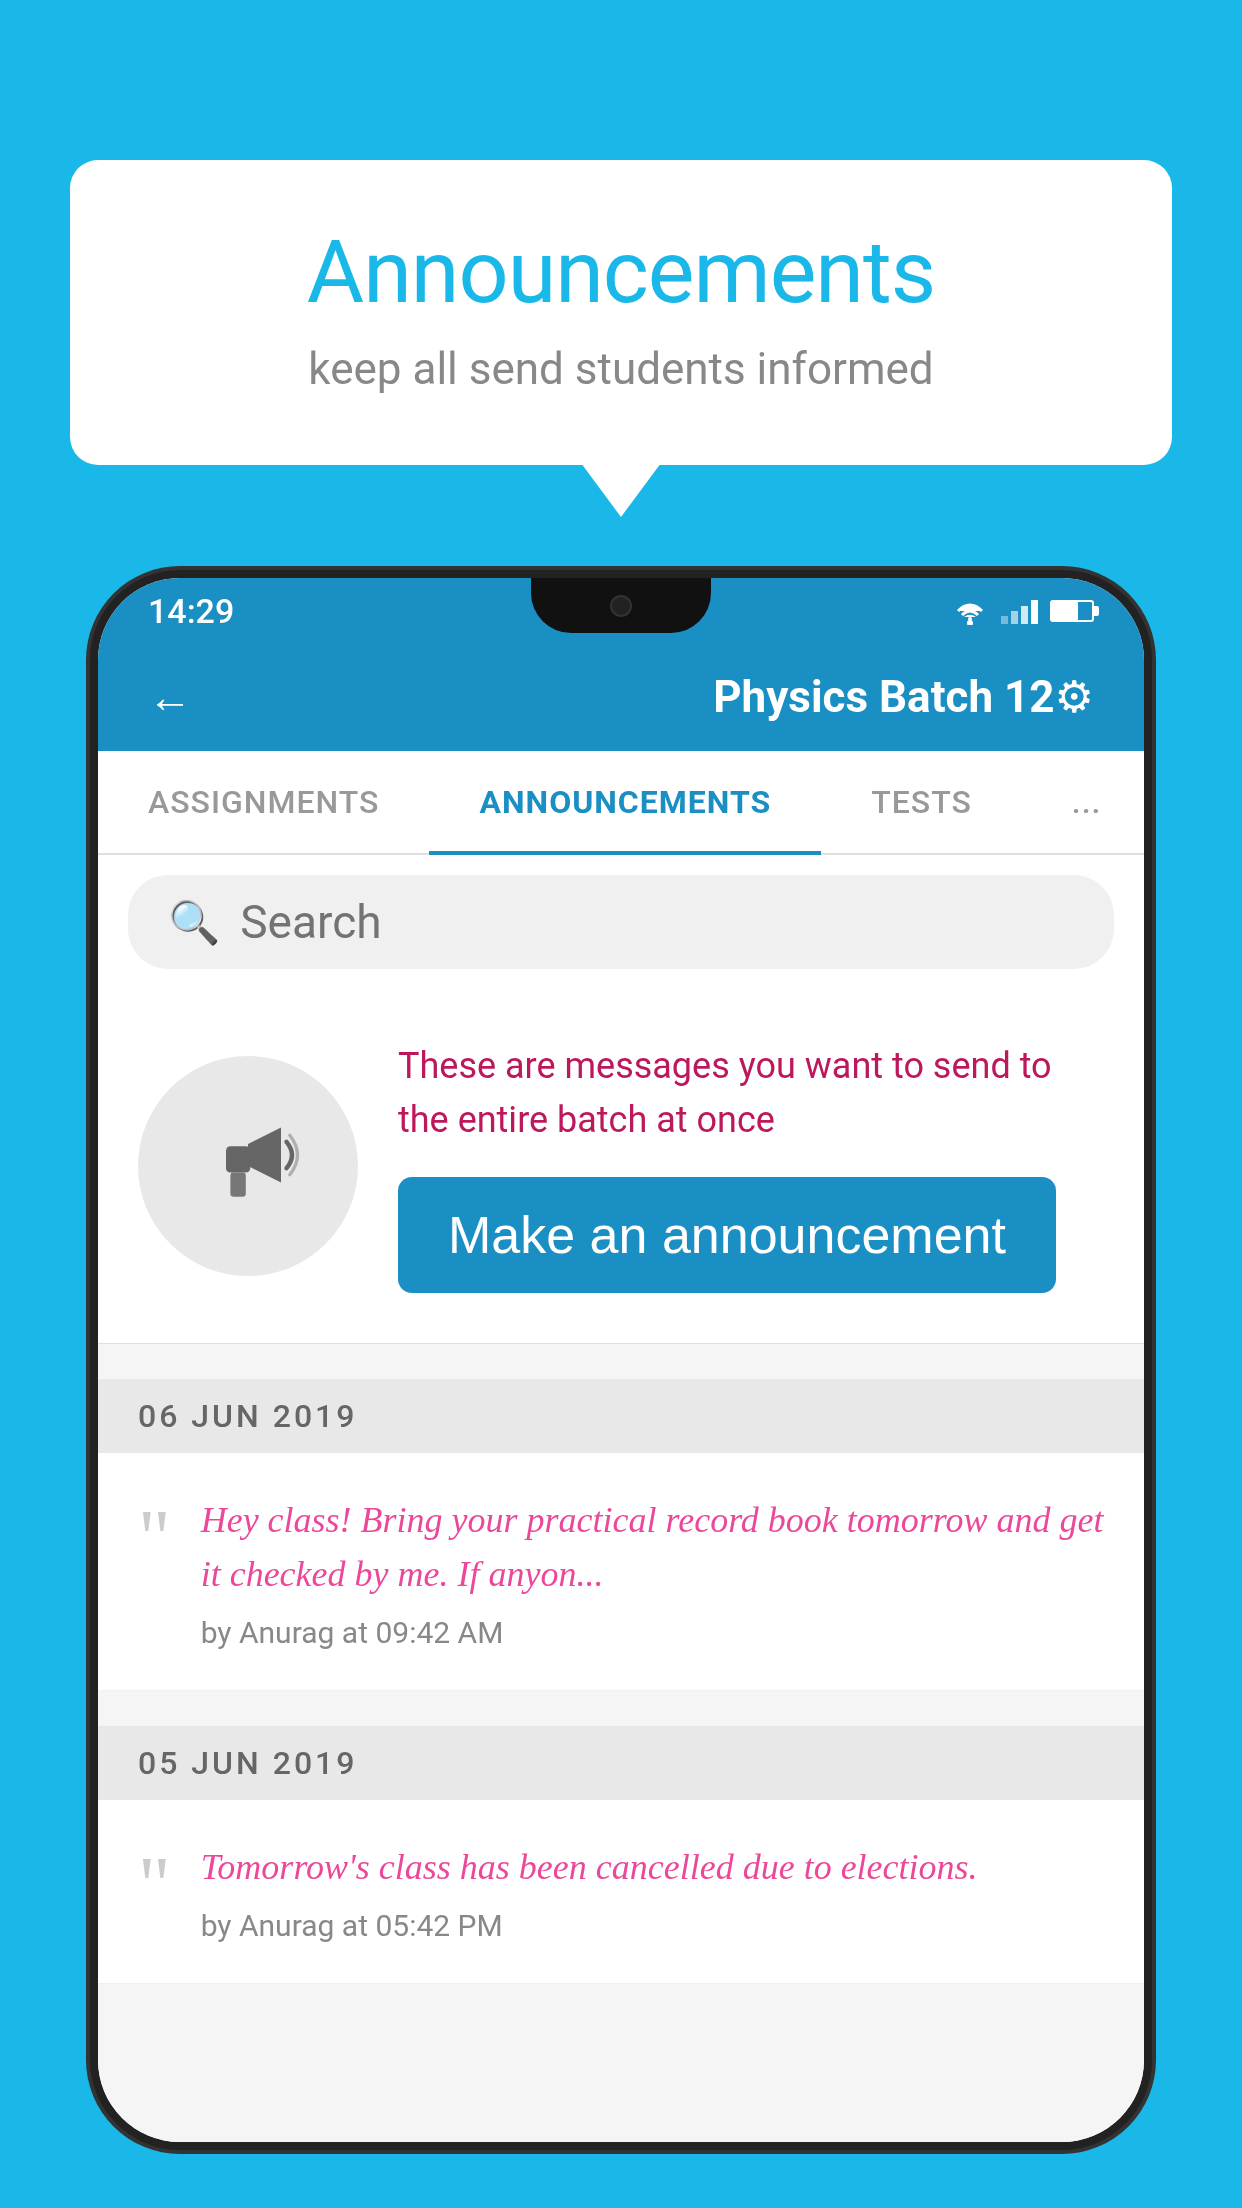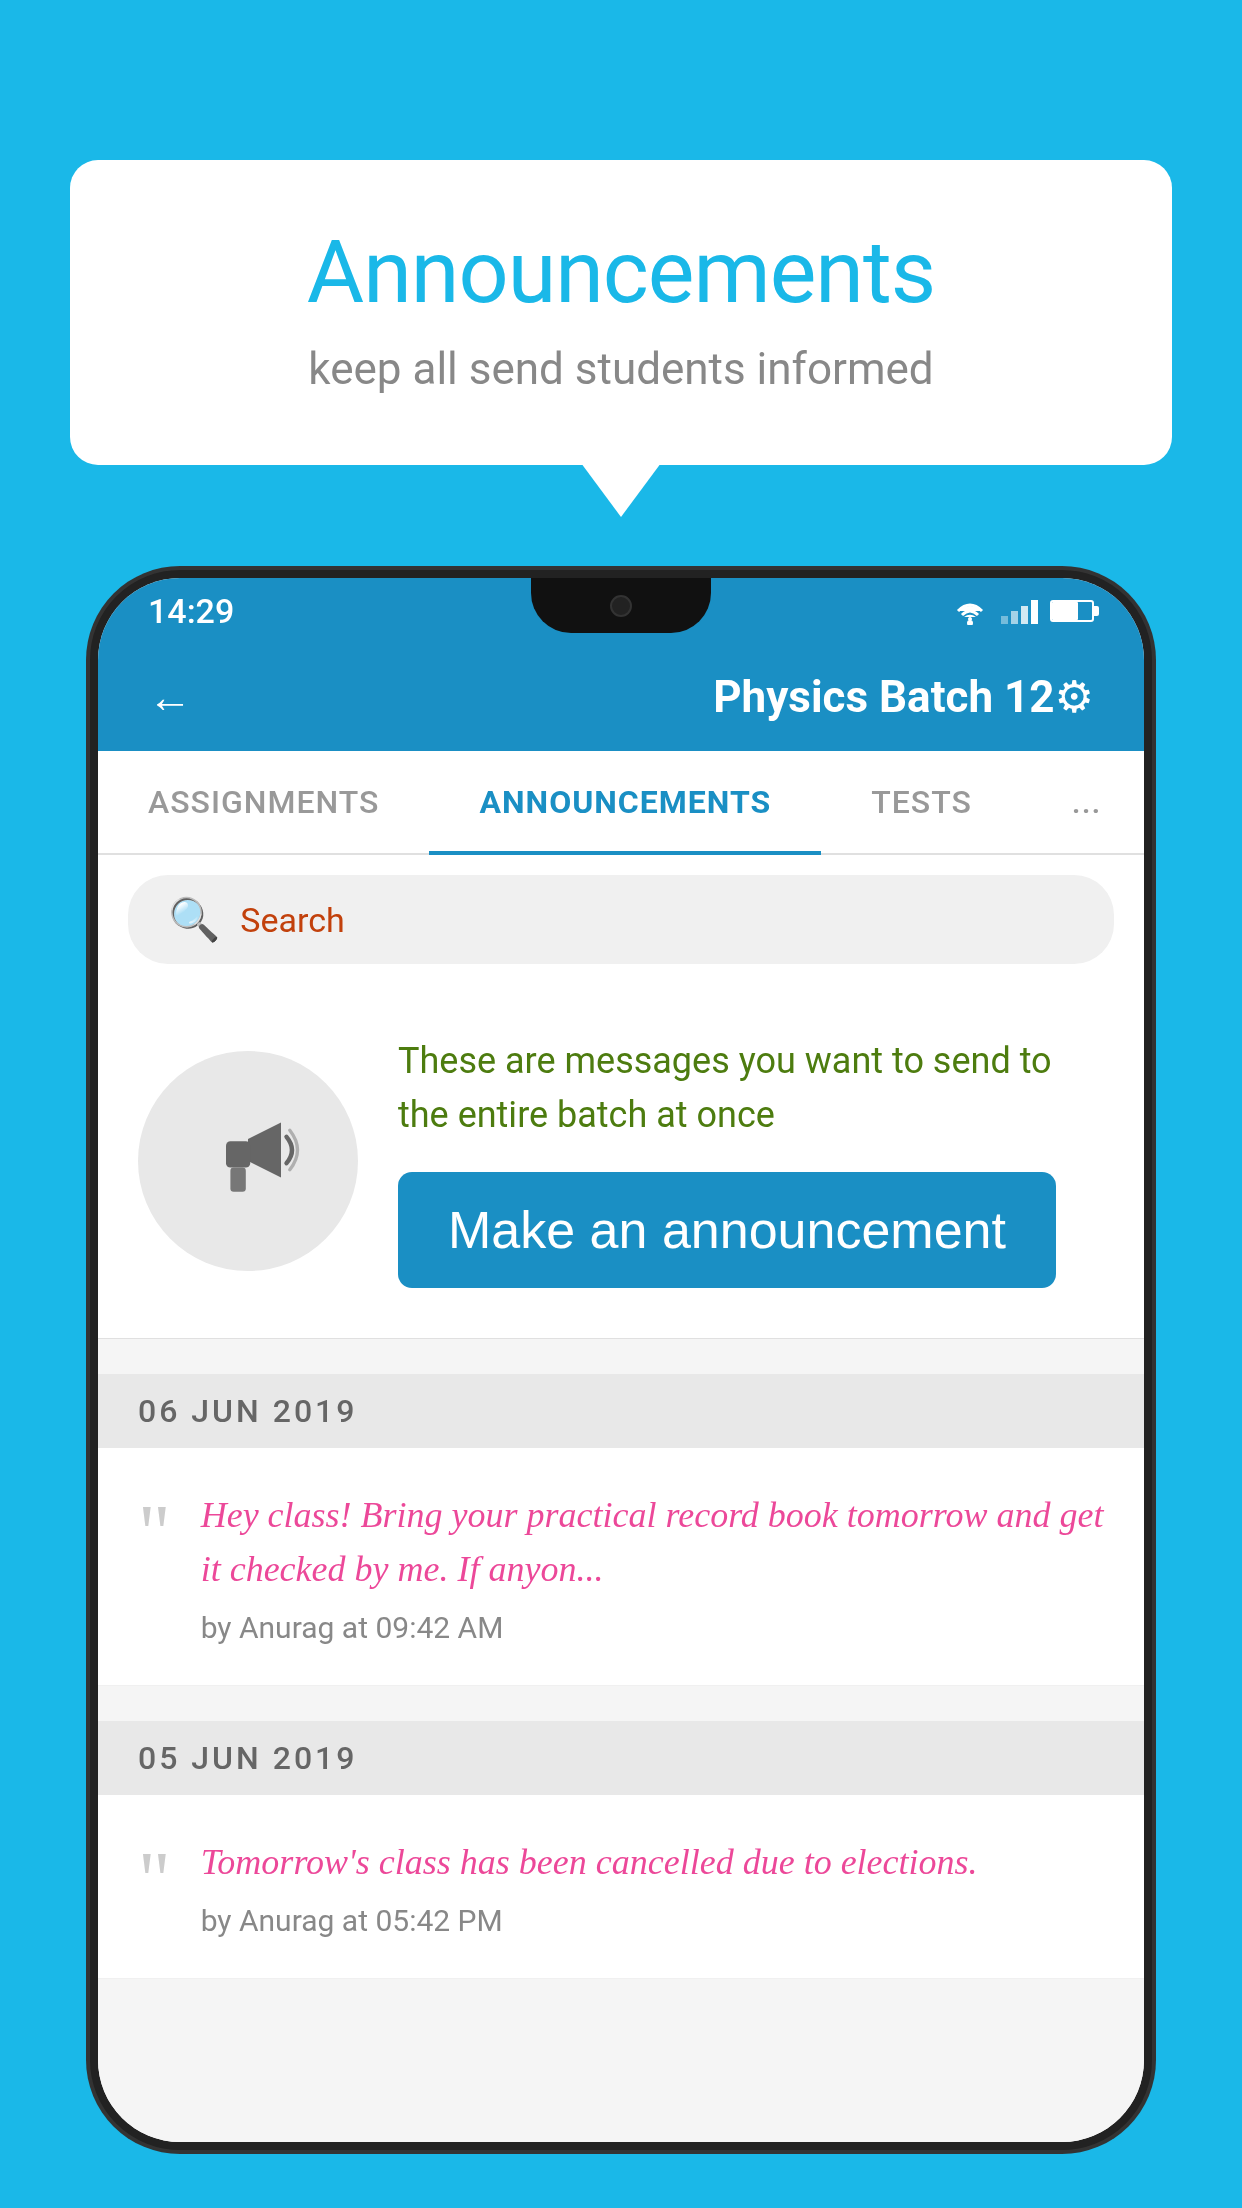--- a/index.html
+++ b/index.html
@@ -255,22 +255,22 @@
     .search-bar {
       background: #f0f0f0;
       border-radius: 40px;
       display: flex;
       align-items: center;
       padding: 20px 40px;
       gap: 20px;
     }
 
     .search-text {
-      font-size: 34px;
-      color: #c2410c;
+      font-size: 46px;
+      color: #737373;
     }
 
     
     .announcement-promo {
       background: white;
       padding: 50px 40px;
       display: flex;
       align-items: center;
       gap: 40px;
       border-bottom: 1px solid #e0e0e0;
@@ -286,21 +286,21 @@
       justify-content: center;
       flex-shrink: 0;
     }
 
     .promo-right {
       flex: 1;
     }
 
     .promo-text {
       font-size: 36px;
-      color: #4d7c0f;
+      color: #be185d;
       line-height: 1.5;
       margin-bottom: 30px;
     }
 
     .make-announcement-btn {
       background: #1a8fc4;
       color: white;
       border: none;
       border-radius: 14px;
       padding: 28px 50px;

